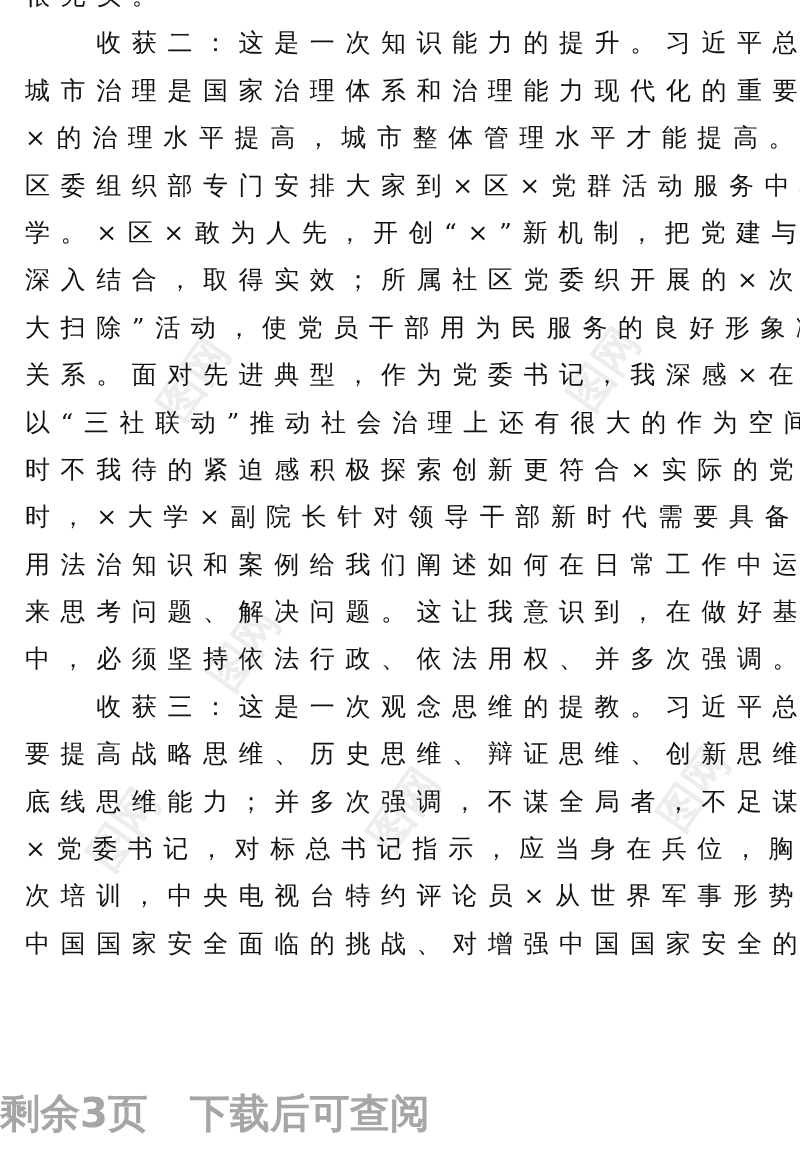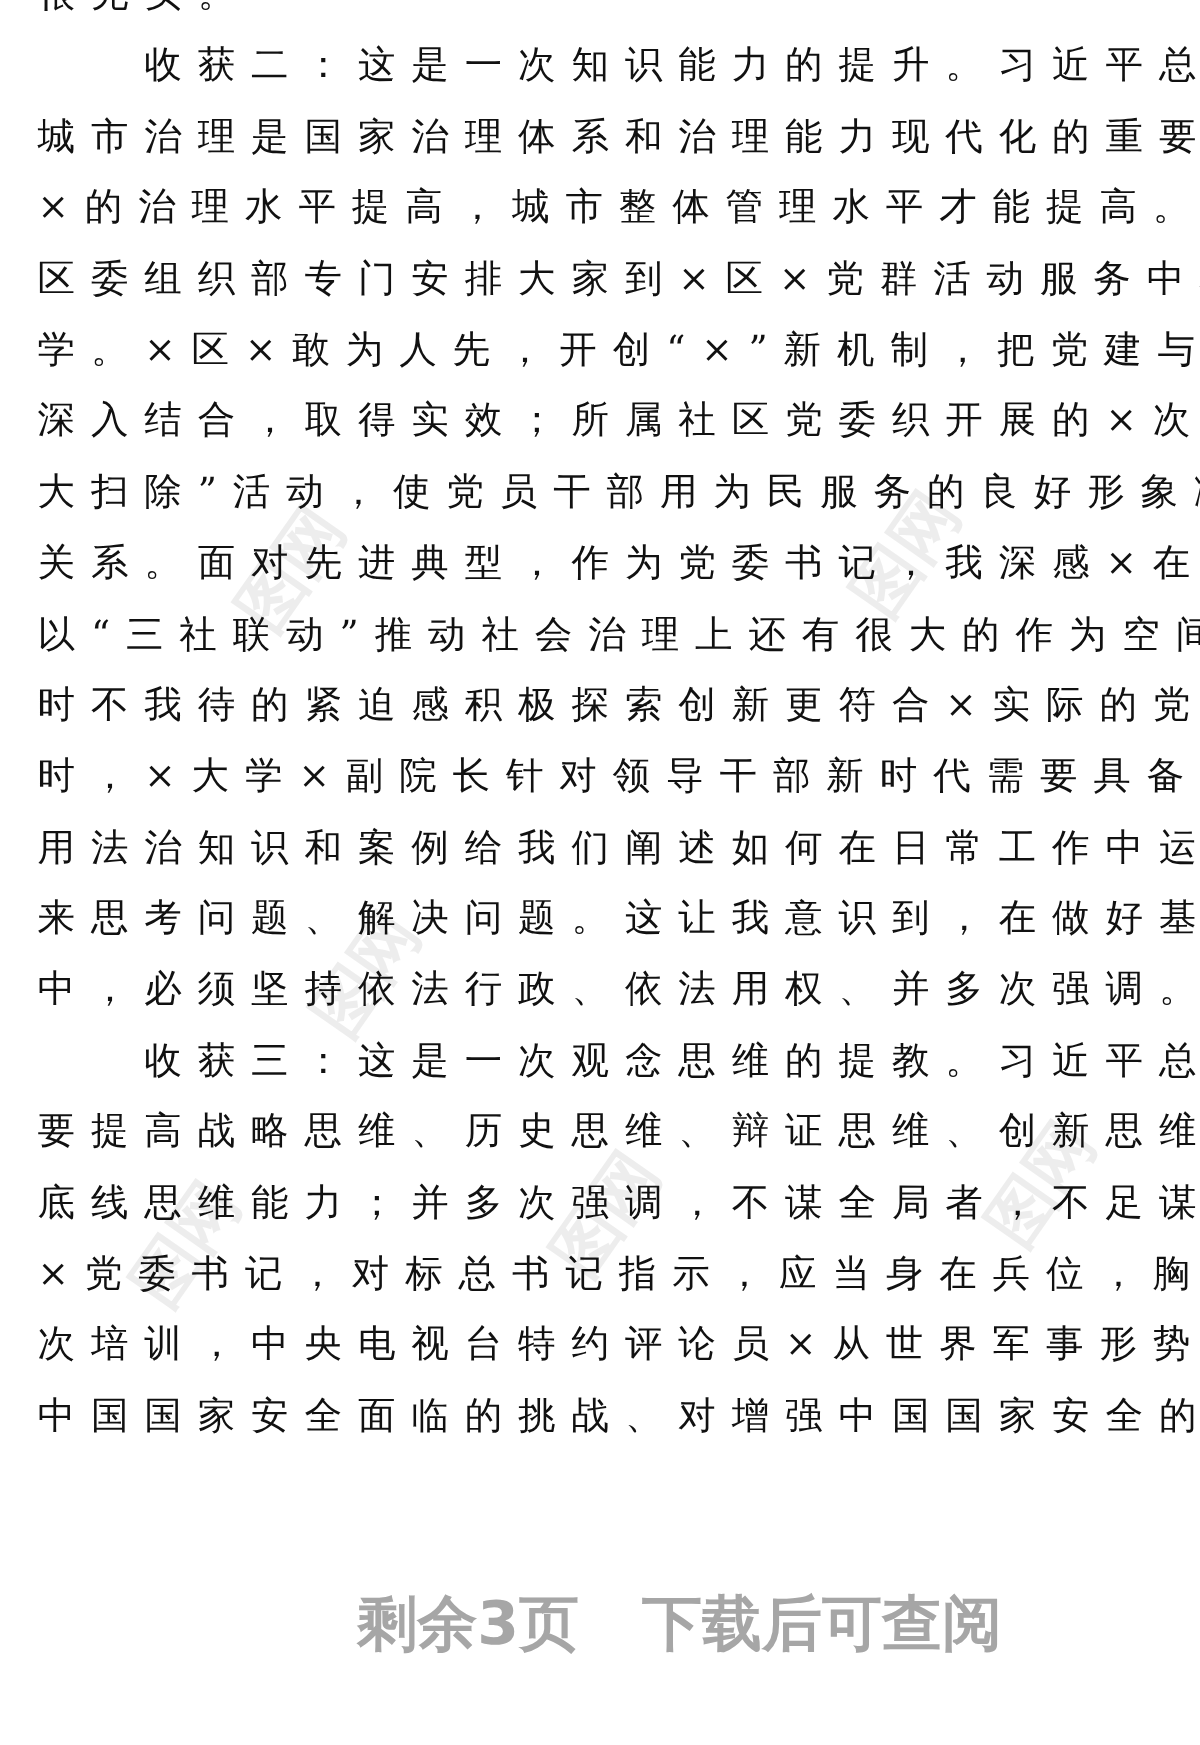--- a/index.html
+++ b/index.html
@@ -42,23 +42,23 @@
       font-family: "DejaVu Sans", sans-serif;
       font-size: 44px;
       font-weight: bold;
       transform: rotate(-55deg);
       pointer-events: none;
       white-space: nowrap;
     }
     .footer-note {
       position: absolute;
       left: 0;
-      top: 1055px;
+      top: 1086px;
       width: 668px;
-      text-align: right;
+      text-align: left;
       font-family: "DejaVu Sans", "Liberation Sans", sans-serif;
       font-weight: bold;
       font-size: 40px;
       color: #a6a6a6;
       letter-spacing: 0px;
     }
     .footer-note .gap {
       display: inline-block;
       width: 42px;
     }

